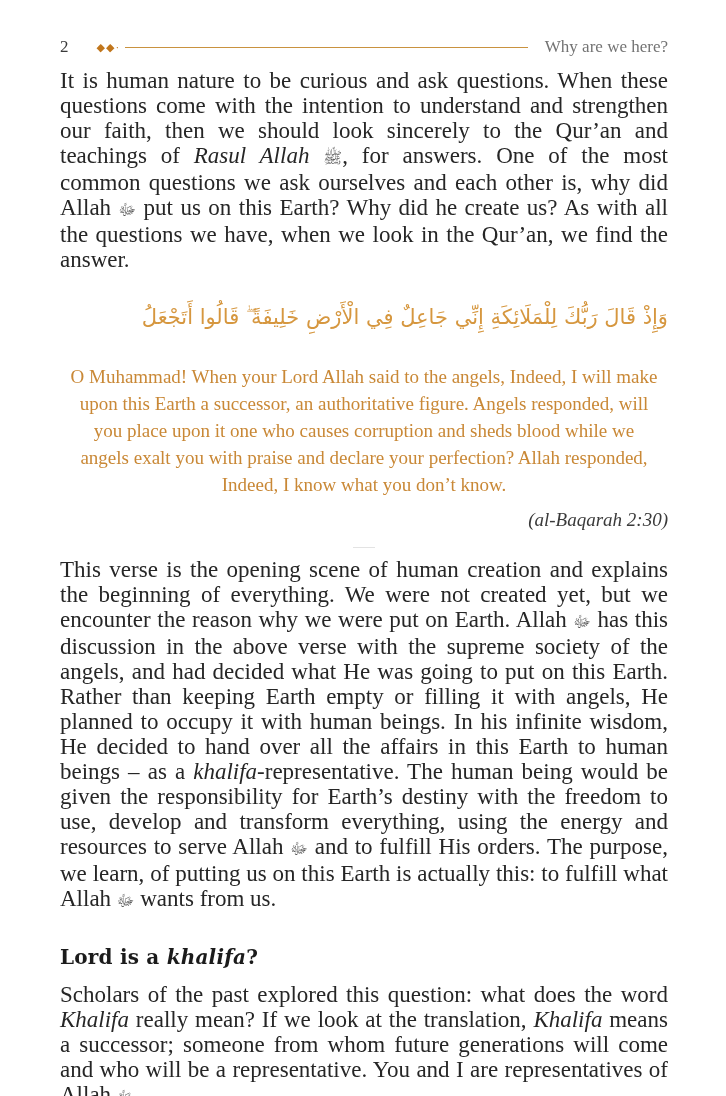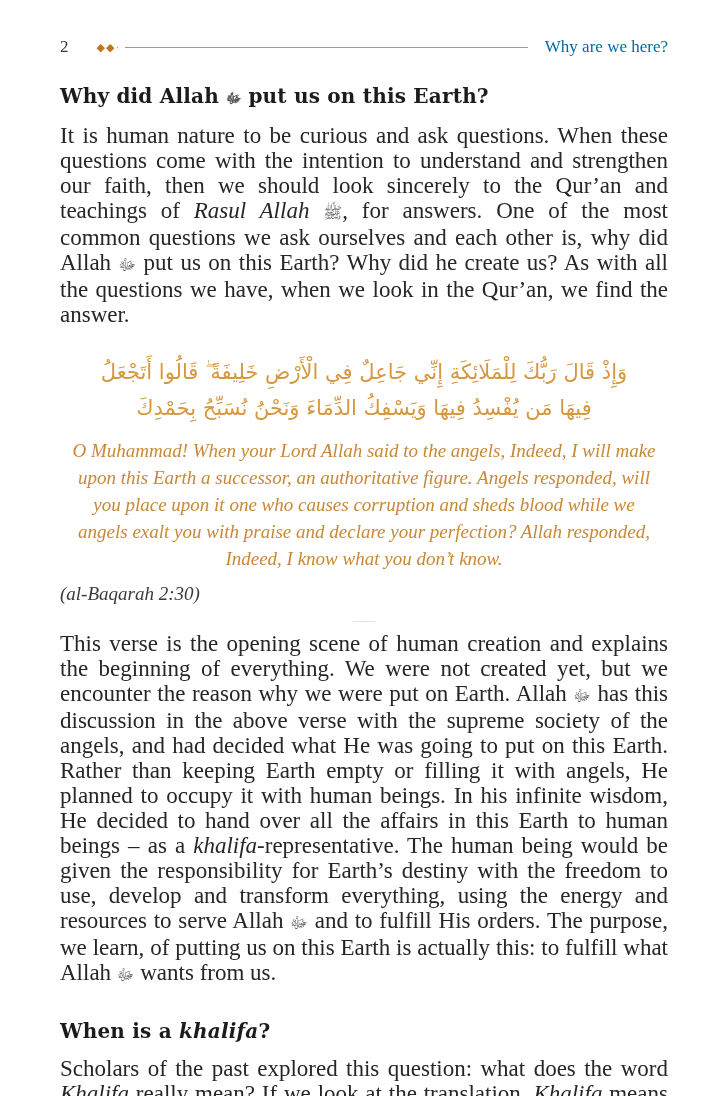--- a/index.html
+++ b/index.html
@@ -32,21 +32,21 @@
     margin-right: 5px;
     line-height: 18px;
   }
   .header-rule {
     flex: 1 1 auto;
     height: 1px;
     background: #c9923f;
     margin-right: 17px;
     margin-top: 1px;
   }
-  .running-title { color: #0369a1; white-space: nowrap; }
+  .running-title { color: #737373; white-space: nowrap; }
 
   
   .heading {
     font-family: "DejaVu Serif", serif;
     font-weight: bold;
     font-size: 20px;
     line-height: 26px;
     color: #1b1b1b;
     margin-top: 27px;
     letter-spacing: 0.2px;
@@ -66,38 +66,36 @@
     font-size: 0.68em;
     font-family: "DejaVu Sans", sans-serif;
     color: #555555;
     letter-spacing: 0;
   }
 
   
   .verse {
     margin-top: 27px;
     direction: rtl;
-    text-align: center;
     font-family: "DejaVu Sans", sans-serif;
     font-size: 21px;
     line-height: 36px;
     color: #d6973f;
   }
   .translation {
-    margin-top: 11px;
+    margin-top: 28px;
     text-align: center;
-    font-style: italic;
     font-size: 19px;
     line-height: 27px;
     color: #c98836;
     padding: 0 8px;
   }
   .citation {
     margin-top: 9px;
-    text-align: left;
+    text-align: right;
     font-style: italic;
     font-size: 19px;
     line-height: 25px;
     color: #3a3a3a;
   }
   .section-divider {
     width: 22px; height: 1px;
     background: #e3e3e3;
     margin: 15px auto 0 auto;
   }
@@ -107,34 +105,32 @@
 
 <div class="page">
 
   <div class="header">
     <span class="page-num">2</span>
     <span class="ornament">◆◆·</span>
     <span class="header-rule"></span>
     <span class="running-title">Why are we here?</span>
   </div>
 
-  <div class="heading"><span>Why did Allah </span><span class="seg-hon">ﷻ</span><span> put us on this Earth?</span></div>
 
   <p class="body-para"><span>It is human nature to be curious and ask questions. When these questions come with the intention to understand and strengthen our faith, then we should look sincerely to the Qur’an and teachings of </span><span class="seg-i">Rasul Allah</span><span> </span><span class="seg-hon">ﷺ</span><span>, for answers. One of the most common questions we ask ourselves and each other is, why did Allah </span><span class="seg-hon">ﷻ</span><span> put us on this Earth? Why did he create us? As with all the questions we have, when we look in the Qur’an, we find the answer.</span></p>
 
   <div class="verse">
     <div>وَإِذْ قَالَ رَبُّكَ لِلْمَلَائِكَةِ إِنِّي جَاعِلٌ فِي الْأَرْضِ خَلِيفَةً ۖ قَالُوا أَتَجْعَلُ</div>
-    <div>فِيهَا مَن يُفْسِدُ فِيهَا وَيَسْفِكُ الدِّمَاءَ وَنَحْنُ نُسَبِّحُ بِحَمْدِكَ</div>
   </div>
 
   <div class="translation">O Muhammad! When your Lord Allah said to the angels, Indeed, I will make upon this Earth a successor, an authoritative figure. Angels responded, will you place upon it one who causes corruption and sheds blood while we angels exalt you with praise and declare your perfection? Allah responded, Indeed, I know what you don’t know.</div>
 
   <div class="citation">(al-Baqarah 2:30)</div>
 
   <div class="section-divider"></div>
 
   <p class="body-para" style="margin-top:9px"><span>This verse is the opening scene of human creation and explains the beginning of everything. We were not created yet, but we encounter the reason why we were put on Earth. Allah </span><span class="seg-hon">ﷻ</span><span> has this discussion in the above verse with the supreme society of the angels, and had decided what He was going to put on this Earth. Rather than keeping Earth empty or filling it with angels, He planned to occupy it with human beings. In his infinite wisdom, He decided to hand over all the affairs in this Earth to human beings – as a </span><span class="seg-i">khalifa</span><span>-representative. The human being would be given the responsibility for Earth’s destiny with the freedom to use, develop and transform everything, using the energy and resources to serve Allah </span><span class="seg-hon">ﷻ</span><span> and to fulfill His orders. The purpose, we learn, of putting us on this Earth is actually this: to fulfill what Allah </span><span class="seg-hon">ﷻ</span><span> wants from us.</span></p>
 
-  <div class="heading heading-2"><span>When is a </span><span class="seg-i">khalifa</span><span>?</span></div>
+  <div class="heading heading-2"><span>Lord is a </span><span class="seg-i">khalifa</span><span>?</span></div>
 
   <p class="body-para"><span>Scholars of the past explored this question: what does the word </span><span class="seg-i">Khalifa</span><span> really mean? If we look at the translation, </span><span class="seg-i">Khalifa</span><span> means a successor; someone from whom future generations will come and who will be a representative. You and I are representatives of Allah </span><span class="seg-hon">ﷻ</span><span>.</span></p>
 
 </div>
 
 </body></html>

